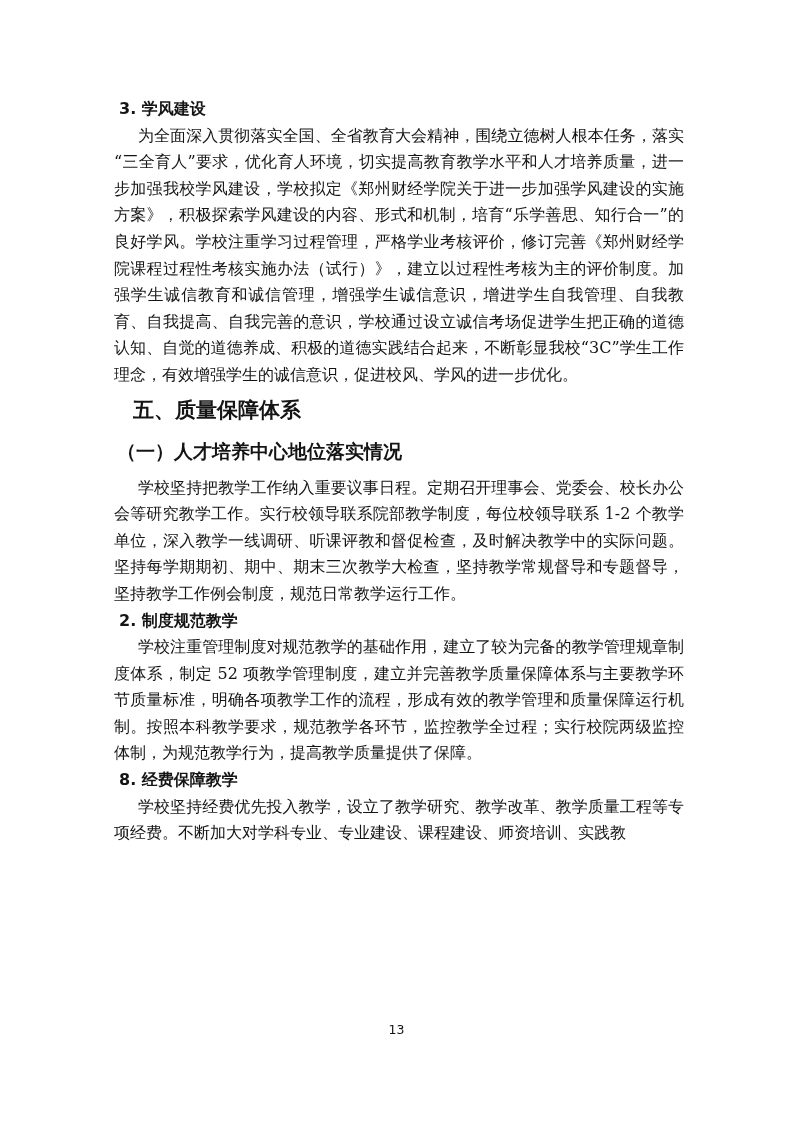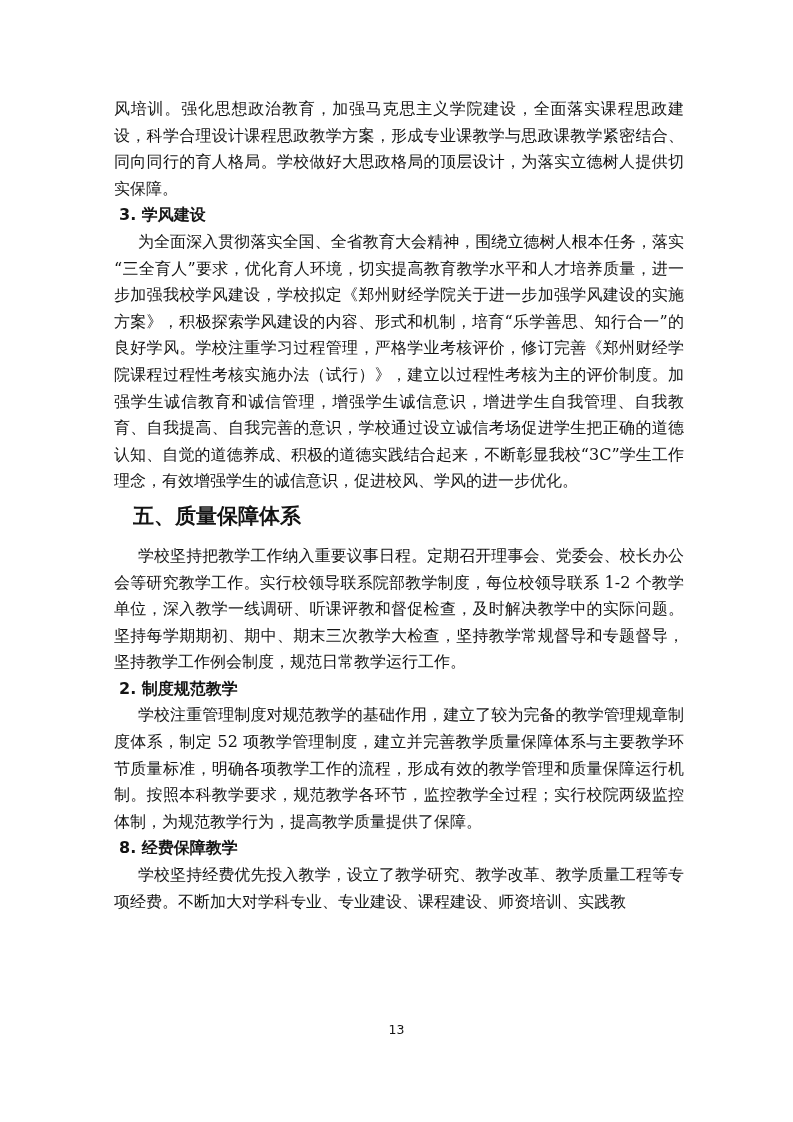--- a/index.html
+++ b/index.html
@@ -76,28 +76,28 @@
     line-height: 16px;
     color: #141414;
   }
 </style>
 </head>
 <body>
 
 <div class="page">
   <div class="content">
 
-    <p class="para">风培训。强化思想政治教育，加强马克思主义学院建设，全面落实课程思政建设，科学合理设计课程思政教学方案，形成专业课教学与思政课教学紧密结合、同向同行的育人格局。学校做好大思政格局的顶层设计，为落实立德树人提供切实保障。</p>
 
     <p class="h-num">3. 学风建设</p>
 
     <p class="para indent">为全面深入贯彻落实全国、全省教育大会精神，围绕立德树人根本任务，落实“三全育人”要求，优化育人环境，切实提高教育教学水平和人才培养质量，进一步加强我校学风建设，学校拟定《郑州财经学院关于进一步加强学风建设的实施方案》，积极探索学风建设的内容、形式和机制，培育“乐学善思、知行合一”的良好学风。学校注重学习过程管理，严格学业考核评价，修订完善《郑州财经学院课程过程性考核实施办法（试行）》，建立以过程性考核为主的评价制度。加强学生诚信教育和诚信管理，增强学生诚信意识，增进学生自我管理、自我教育、自我提高、自我完善的意识，学校通过设立诚信考场促进学生把正确的道德认知、自觉的道德养成、积极的道德实践结合起来，不断彰显我校“3C”学生工作理念，有效增强学生的诚信意识，促进校风、学风的进一步优化。</p>
 
     <p class="h-chapter">五、质量保障体系</p>
 
+    <p class="h-section">（一）人才培养中心地位落实情况</p>
 
 
     <p class="para indent">学校坚持把教学工作纳入重要议事日程。定期召开理事会、党委会、校长办公会等研究教学工作。实行校领导联系院部教学制度，每位校领导联系 1-2 个教学单位，深入教学一线调研、听课评教和督促检查，及时解决教学中的实际问题。坚持每学期期初、期中、期末三次教学大检查，坚持教学常规督导和专题督导，坚持教学工作例会制度，规范日常教学运行工作。</p>
 
     <p class="h-num">2. 制度规范教学</p>
 
     <p class="para indent">学校注重管理制度对规范教学的基础作用，建立了较为完备的教学管理规章制度体系，制定 52 项教学管理制度，建立并完善教学质量保障体系与主要教学环节质量标准，明确各项教学工作的流程，形成有效的教学管理和质量保障运行机制。按照本科教学要求，规范教学各环节，监控教学全过程；实行校院两级监控体制，为规范教学行为，提高教学质量提供了保障。</p>
 
     <p class="h-num">8. 经费保障教学</p>
 

